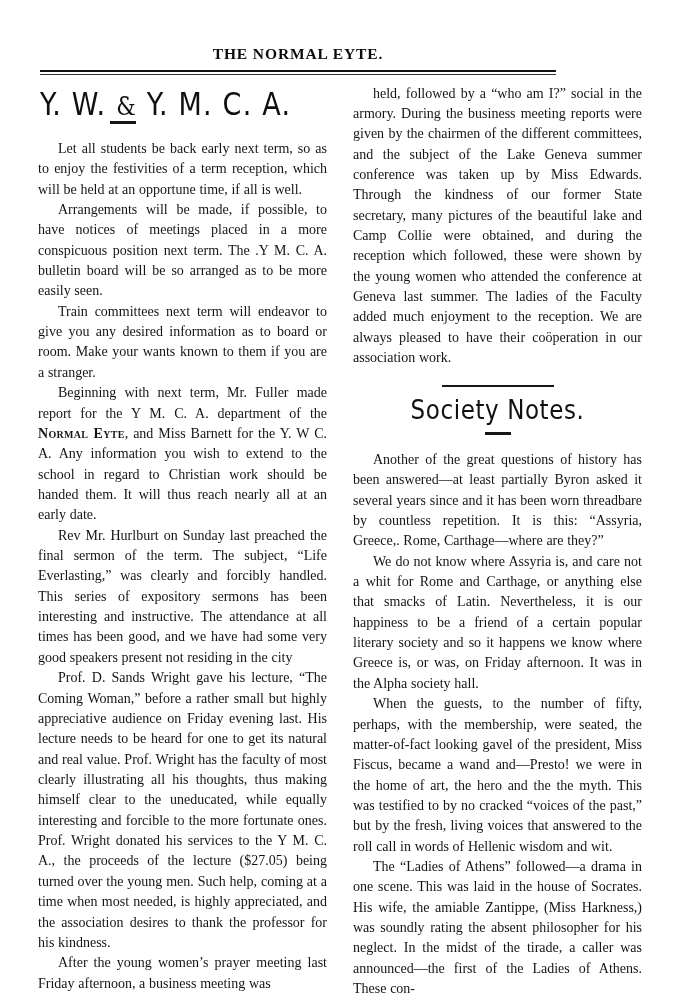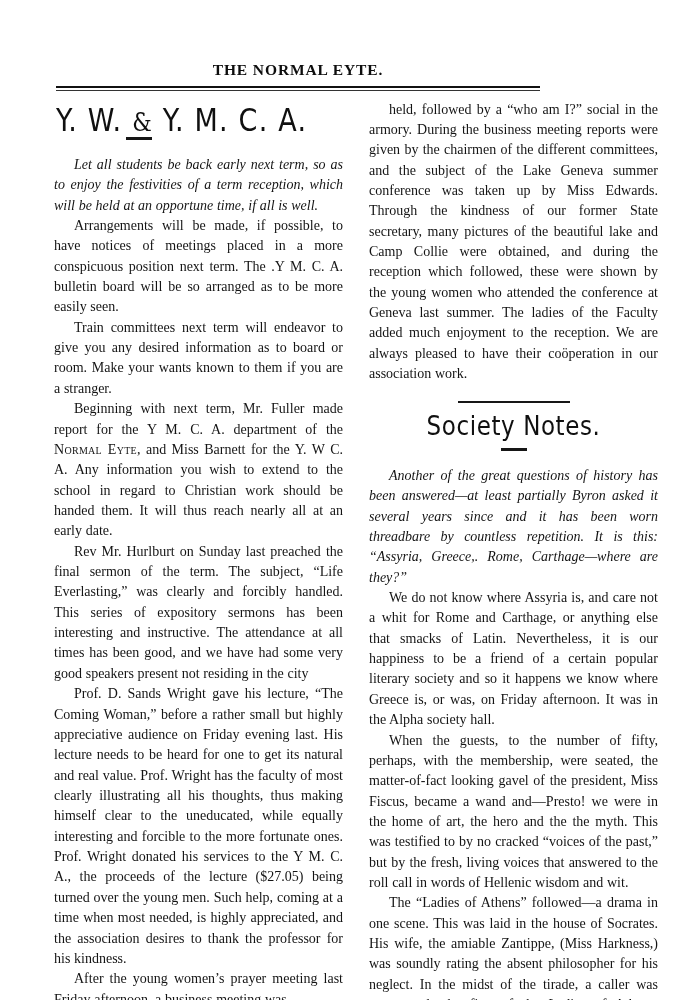--- a/index.html
+++ b/index.html
@@ -13,21 +13,21 @@
     font-family: "Liberation Serif", "DejaVu Serif", serif;
     color: #141414;
     overflow: hidden;
   }
 
   .page {
     position: relative;
     width: 596px;
     height: 1000px;
     box-sizing: border-box;
-    padding: 16px;
+    padding: 0;
   }
 
   
   .masthead {
     text-align: center;
     font-weight: bold;
     font-size: 15.5px;
     letter-spacing: 0.9px;
     padding-top: 46px;
     line-height: 1;
@@ -113,25 +113,25 @@
     line-height: 1.455;
     word-spacing: 0.2px;
     -webkit-hyphens: none;
     hyphens: none;
   }
   p.body + p.body {
     margin-top: 0;
   }
   p.body.first-after-head {
     margin-top: 9px;
-    font-style: italic;
   }
   .smallcaps {
     font-variant: small-caps;
     letter-spacing: 0.3px;
+    font-weight: bold;
   }
 
   .spacer-6 { height: 6px; }
 </style>
 </head>
 <body>
 
 <div class="page">
 
   <div class="masthead">THE NORMAL EYTE.</div>

